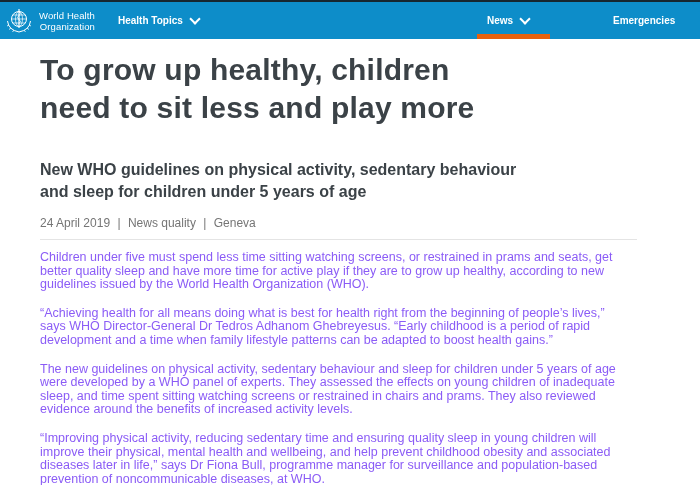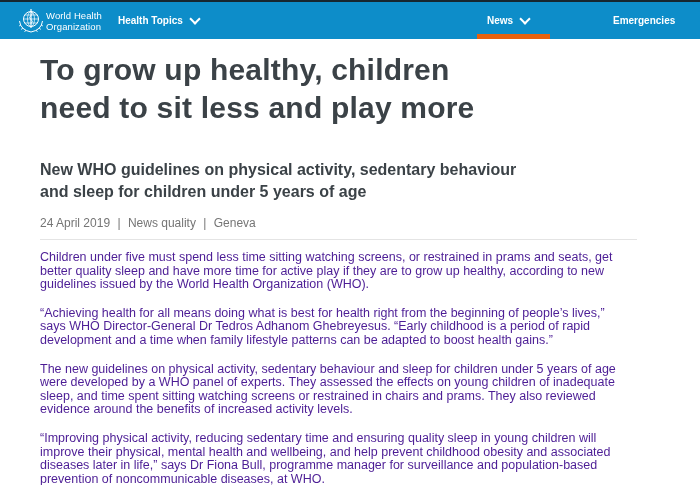--- a/index.html
+++ b/index.html
@@ -11,23 +11,24 @@
   }
 
   
   .nav-bar {
     position: relative;
     height: 37px;
     background: #0d8dc9;
     border-top: 2px solid #16262f;
   }
   .logo {
-    position: absolute; left: 16px; top: 0; height: 37px;
-    display: flex; align-items: center; 
+    position: absolute; left: 4px; top: 0; height: 37px;
+    display: flex; align-items: center; gap: 5px;
     cursor: pointer;
+    text-align: right;
   }
   .logo-text {
     color: #ffffff; font-size: 9.5px; line-height: 11px; letter-spacing: 0.1px;
   }
   .nav-item {
     position: absolute; top: 0; height: 37px;
     display: flex; align-items: center;
     color: #ffffff; font-size: 10px; font-weight: bold;
     cursor: pointer; white-space: nowrap;
   }
@@ -66,21 +67,21 @@
   }
   .meta-line span { margin-right: 4px; }
   .rule {
     margin-top: 9px; height: 0;
     border-top: 1px solid #e4e4e4;
     width: 597px;
   }
   .article p {
     margin: 11px 0 15px 0;
     font-size: 12.5px; line-height: 13.6px;
-    color: #4c1d95;
+    color: #8b5cf6;
   }
 </style>
 </head>
 <body>
 
 <div class="page">
 
   <div class="nav-bar">
 
     <div class="logo">

